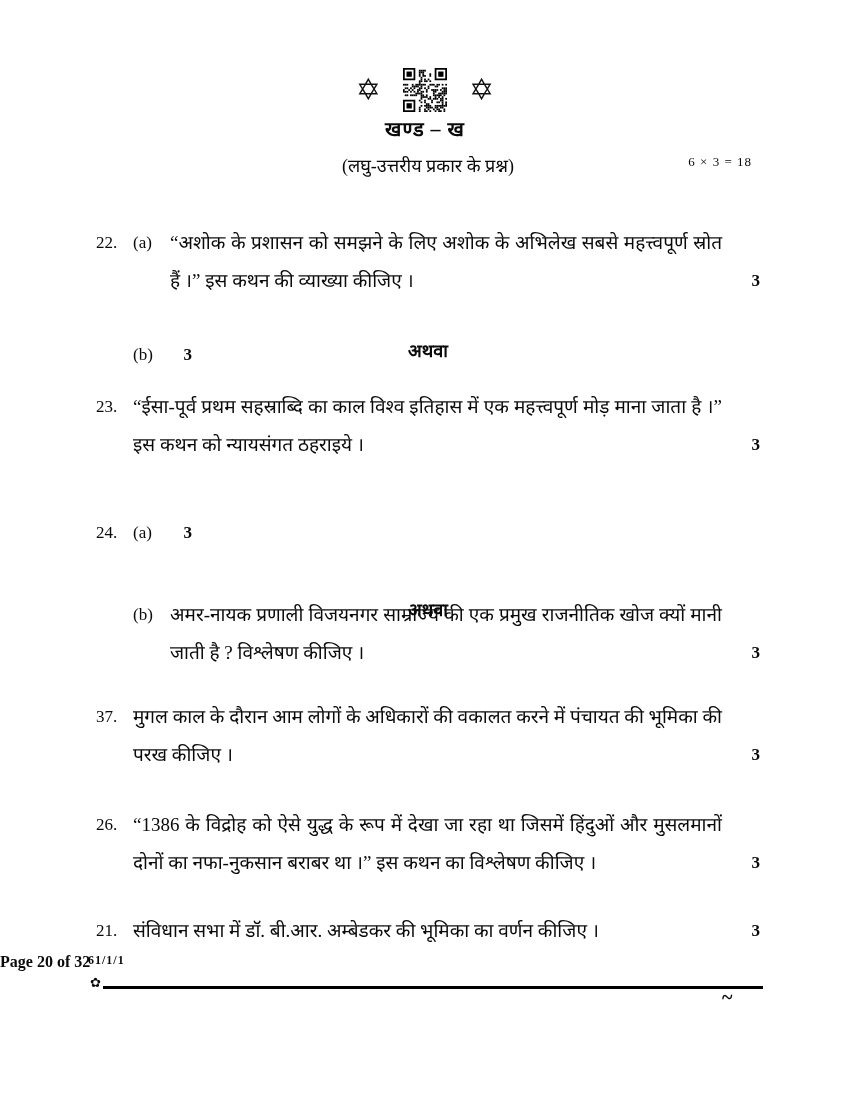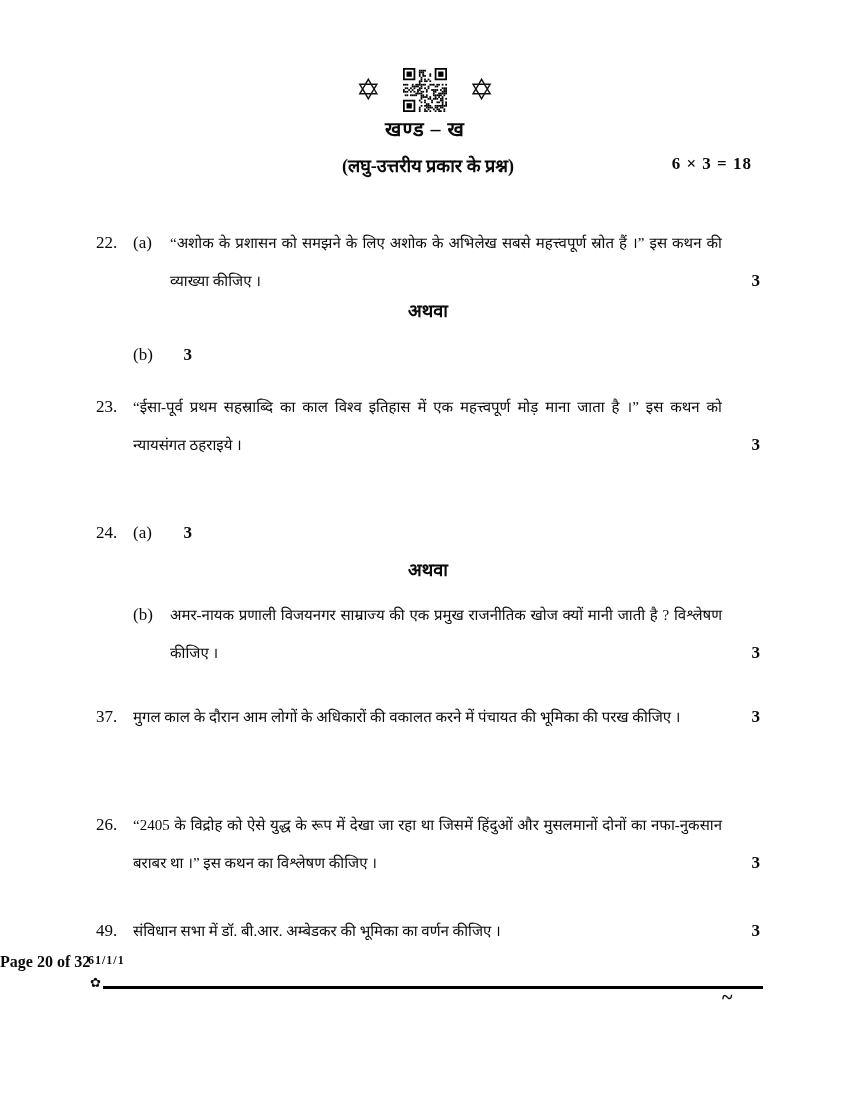--- a/index.html
+++ b/index.html
@@ -59,28 +59,28 @@
     left: 96px;
     width: 664px;
     height: 28px;
   }
   .subtitle {
     position: absolute;
     left: 0;
     width: 100%;
     text-align: center;
     font-size: 18px;
-    font-weight: bold;
+    font-weight: normal;
   }
   .marks-scheme {
     position: absolute;
     right: 8px;
     top: 1px;
-    font-size: 17px;
-    font-weight: bold;
+    font-size: 13px;
+    font-weight: normal;
     letter-spacing: 1px;
   }
   .content {
     position: absolute;
     left: 96px;
     top: 0;
     width: 664px;
     height: 1100px;
   }
   .q-row {
@@ -95,41 +95,42 @@
     font-size: 17px;
     line-height: 38px;
   }
   .q-letter {
     flex: 0 0 37px;
     font-size: 17px;
     line-height: 38px;
   }
   .q-text {
     flex: 1 1 auto;
-    font-size: 15px;
+    font-size: 19px;
     line-height: 38px;
     text-align: justify;
     padding-right: 16px;
   }
   .q-marks {
     flex: 0 0 22px;
     text-align: right;
     font-size: 17px;
     font-weight: bold;
     line-height: 38px;
     align-self: flex-end;
   }
   .or-row {
     position: absolute;
     left: 0;
     width: 664px;
     text-align: center;
     font-size: 18px;
     font-weight: bold;
     line-height: 24px;
+    margin-top: 40px;
   }
   .footer-code {
     position: absolute;
     left: 88px;
     top: 953px;
     font-size: 12px;
     font-weight: bold;
     letter-spacing: 1px;
   }
   .footer-page {
@@ -420,26 +421,26 @@
     </div>
 
     <div class="q-row" style="top:698px">
       <span class="q-num">37.</span>
       <div class="q-text">मुगल काल के दौरान आम लोगों के अधिकारों की वकालत करने में पंचायत की भूमिका की परख कीजिए ।</div>
       <span class="q-marks">3</span>
     </div>
 
     <div class="q-row" style="top:806px">
       <span class="q-num">26.</span>
-      <div class="q-text">“2405 के विद्रोह को ऐसे युद्ध के रूप में देखा जा रहा था जिसमें हिंदुओं और मुसलमानों दोनों का नफा-नुकसान बराबर था ।” इस कथन का विश्लेषण कीजिए ।</div>
+      <div class="q-text">“1386 के विद्रोह को ऐसे युद्ध के रूप में देखा जा रहा था जिसमें हिंदुओं और मुसलमानों दोनों का नफा-नुकसान बराबर था ।” इस कथन का विश्लेषण कीजिए ।</div>
       <span class="q-marks">3</span>
     </div>
 
     <div class="q-row" style="top:912px">
-      <span class="q-num">49.</span>
+      <span class="q-num">21.</span>
       <div class="q-text">संविधान सभा में डॉ. बी.आर. अम्बेडकर की भूमिका का वर्णन कीजिए ।</div>
       <span class="q-marks">3</span>
     </div>
 
   </div>
 
   <div class="footer-code">61/1/1</div>
   <div class="footer-page">Page 20 of 32</div>
   <span class="footer-flower">✿</span>
   <div class="footer-line"></div>

